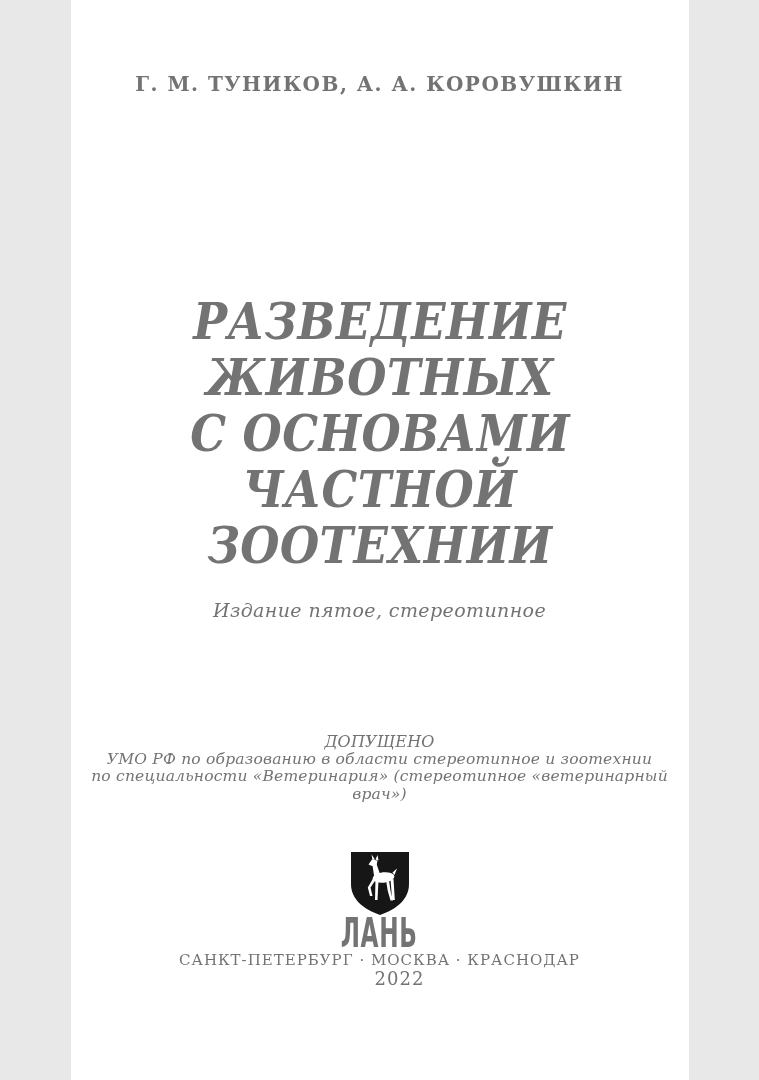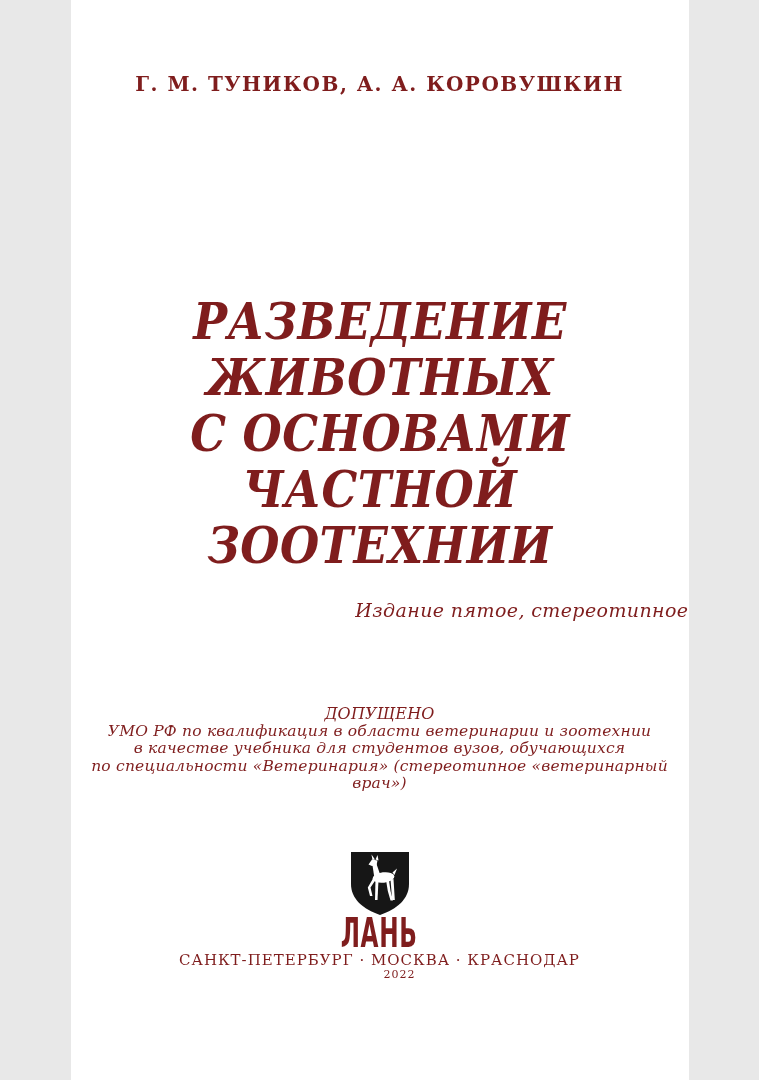--- a/index.html
+++ b/index.html
@@ -2,21 +2,21 @@
 <html><head>
 <meta charset="utf-8">
 <style>
   html,body{margin:0;padding:0;background:#e8e8e8;}
   .page{
     position:relative;
     width:618px;height:1080px;
     margin:0 auto;
     background:#ffffff;
     font-family:"DejaVu Serif","Liberation Serif",serif;
-    color:#7f1d1d;
+    color:#737373;
     overflow:hidden;
   }
   .centered{position:absolute;left:0;width:100%;text-align:center;}
 
   .authors{
     top:72px;
     font-size:20px;font-weight:bold;letter-spacing:1.5px;
   }
 
   .title-block{
@@ -27,31 +27,30 @@
     letter-spacing:0.5px;
     font-style:italic;
   }
   .title-line{transform:scaleX(0.9);transform-origin:50% 50%;white-space:nowrap;}
 
   .edition{
     top:599px;
     font-style:italic;
     font-size:19px;
     letter-spacing:0.4px;
-    text-align:right;
   }
 
   .approval{
     top:705px;
     font-style:italic;
     font-size:15.5px;
     line-height:17.5px;
     letter-spacing:0.2px;
   }
-  .approval-heading{font-size:16px;}
+  .approval-heading{font-size:16px;margin-top:28px;}
 
   .logo-wrap{top:851px;}
   .logo-shield{display:inline-block;width:62px;height:66px;}
 
   .logo-word{
     top:914px;
     font-family:"DejaVu Sans","Liberation Sans",sans-serif;
     font-weight:bold;
     font-size:40px;
     line-height:38px;
@@ -63,21 +62,21 @@
     letter-spacing:1px;
   }
 
   .cities{
     top:951px;
     font-size:15px;
     letter-spacing:1px;
   }
   .year{
     top:968px;
-    font-size:11px;
+    font-size:18px;
     letter-spacing:1px;
     padding-left:20px;
   }
 </style>
 </head>
 <body>
 
 <div class="page">
 
   <div class="centered authors">Г. М. ТУНИКОВ, А. А. КОРОВУШКИН</div>
@@ -87,22 +86,21 @@
     <div class="title-line">ЖИВОТНЫХ</div>
     <div class="title-line">С ОСНОВАМИ</div>
     <div class="title-line">ЧАСТНОЙ</div>
     <div class="title-line">ЗООТЕХНИИ</div>
   </div>
 
   <div class="centered edition">Издание пятое, стереотипное</div>
 
   <div class="centered approval">
     <div class="approval-heading">ДОПУЩЕНО</div>
-    <div>УМО РФ по квалификация в области ветеринарии и зоотехнии</div>
-    <div>в качестве учебника для студентов вузов, обучающихся</div>
+    <div>УМО РФ по образованию в области стереотипное и зоотехнии</div>
     <div>по специальности «Ветеринария» (стереотипное «ветеринарный врач»)</div>
   </div>
 
   <div class="centered logo-wrap">
     <span class="logo-shield">
       <svg viewBox="0 0 62 66" width="62" height="66" aria-hidden="true">
         <path d="M2,1 H60 V33 C60,48 48,58 31,64 C14,58 2,48 2,33 Z" fill="#161616"></path>
         <g fill="#ffffff">
 
           <polygon points="23.5,9 22.5,3.5 26,8.5"></polygon>

